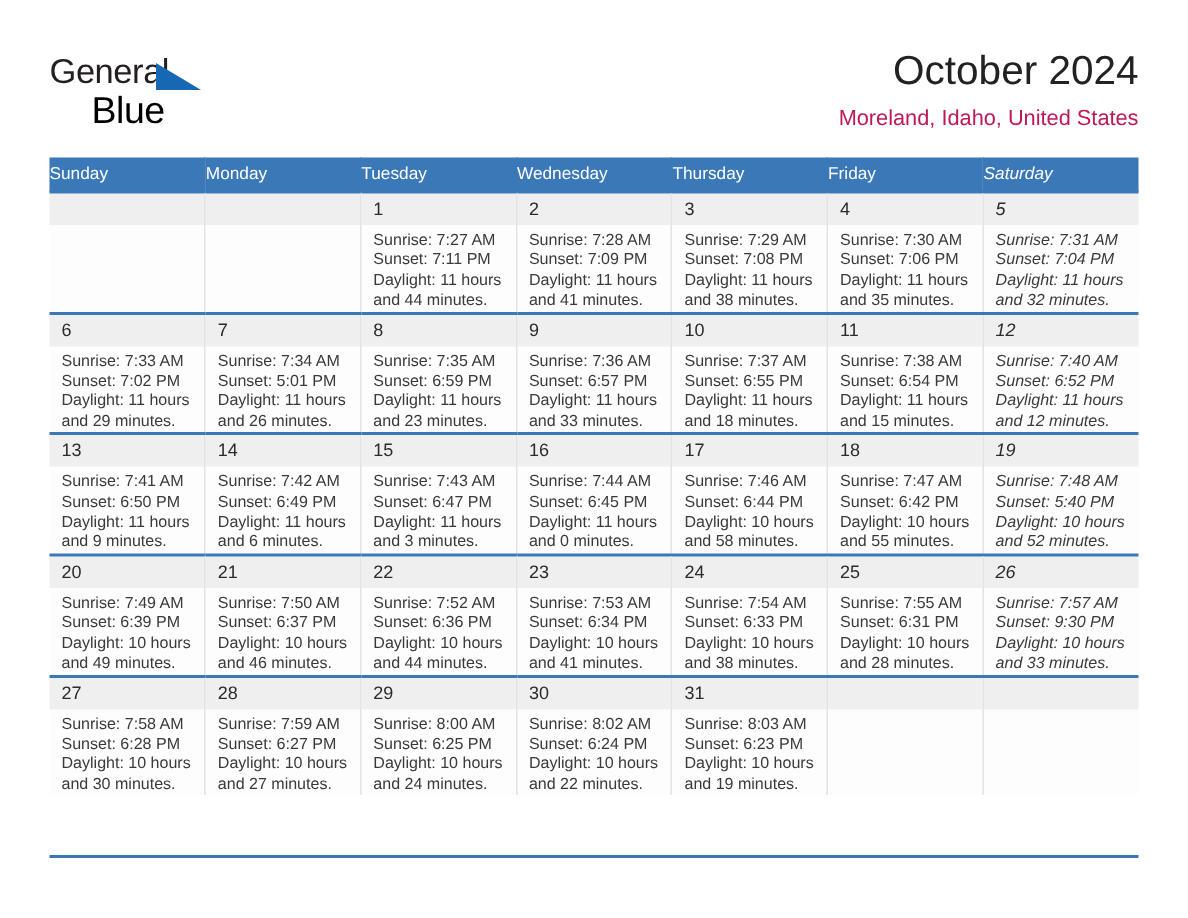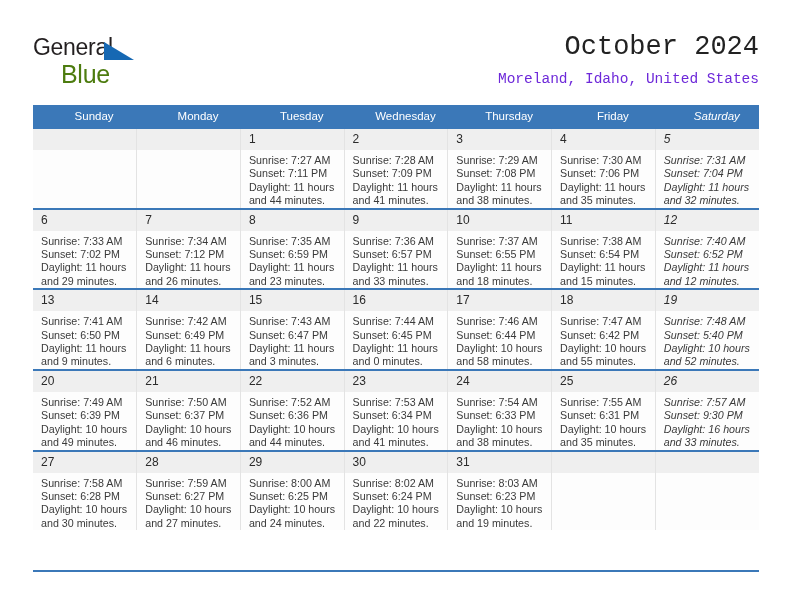--- a/index.html
+++ b/index.html
@@ -53,60 +53,59 @@
     height: 0;
     border-left: 30px solid #1668b3;
     border-top: 18px solid transparent;
   }
   .brand-blue {
     position: absolute;
     left: 28px;
     top: 26px;
     font-size: 25px;
     letter-spacing: -0.3px;
-    color: #4d7c0f;
+    color: #000000;
     font-family: "Liberation Sans", sans-serif;
   }
   .title-block {
     position: absolute;
     right: 0;
     top: 0;
     text-align: right;
-    font-family: Liberation Mono, monospace;
   }
   .cal-title {
     font-size: 27px;
     color: #222222;
     line-height: 34px;
     white-space: nowrap;
   }
   .cal-subtitle {
     font-size: 14.5px;
-    color: #6d28d9;
+    color: #be185d;
     line-height: 22px;
     margin-top: 4px;
     white-space: nowrap;
   }
 
   
   .calendar {
     position: absolute;
     left: 33px;
     top: 105px;
     width: 726px;
     border-collapse: collapse;
     table-layout: fixed;
   }
   .calendar th {
     background: #3b78b8;
     color: #ffffff;
     font-size: 11.5px;
     font-weight: normal;
-    text-align: center;
-    padding: 5px 0 5px 19px;
+    text-align: left;
+    padding: 5px 0 5px 0;
     height: 11px;
     border-right: 1px solid #3b78b8;
   }
   .calendar td {
     vertical-align: top;
     height: 78px;
     padding: 0;
     border-top: 2px solid #3b78b8;
     border-right: 1px solid #e3e3e3;
     background: #fdfdfd;
@@ -232,21 +231,21 @@
             <div class="dayinfo">
               <div>Sunrise: 7:33 AM</div>
               <div>Sunset: 7:02 PM</div>
               <div class="daylight">Daylight: 11 hours and 29 minutes.</div>
             </div>
           </td>
           <td>
             <div class="daynum">7</div>
             <div class="dayinfo">
               <div>Sunrise: 7:34 AM</div>
-              <div>Sunset: 7:12 PM</div>
+              <div>Sunset: 5:01 PM</div>
               <div class="daylight">Daylight: 11 hours and 26 minutes.</div>
             </div>
           </td>
           <td>
             <div class="daynum">8</div>
             <div class="dayinfo">
               <div>Sunrise: 7:35 AM</div>
               <div>Sunset: 6:59 PM</div>
               <div class="daylight">Daylight: 11 hours and 23 minutes.</div>
             </div>
@@ -381,29 +380,29 @@
               <div>Sunrise: 7:54 AM</div>
               <div>Sunset: 6:33 PM</div>
               <div class="daylight">Daylight: 10 hours and 38 minutes.</div>
             </div>
           </td>
           <td>
             <div class="daynum">25</div>
             <div class="dayinfo">
               <div>Sunrise: 7:55 AM</div>
               <div>Sunset: 6:31 PM</div>
-              <div class="daylight">Daylight: 10 hours and 35 minutes.</div>
+              <div class="daylight">Daylight: 10 hours and 28 minutes.</div>
             </div>
           </td>
           <td>
             <div class="daynum">26</div>
             <div class="dayinfo">
               <div>Sunrise: 7:57 AM</div>
               <div>Sunset: 9:30 PM</div>
-              <div class="daylight">Daylight: 16 hours and 33 minutes.</div>
+              <div class="daylight">Daylight: 10 hours and 33 minutes.</div>
             </div>
           </td>
         </tr>
         <tr>
           <td>
             <div class="daynum">27</div>
             <div class="dayinfo">
               <div>Sunrise: 7:58 AM</div>
               <div>Sunset: 6:28 PM</div>
               <div class="daylight">Daylight: 10 hours and 30 minutes.</div>

